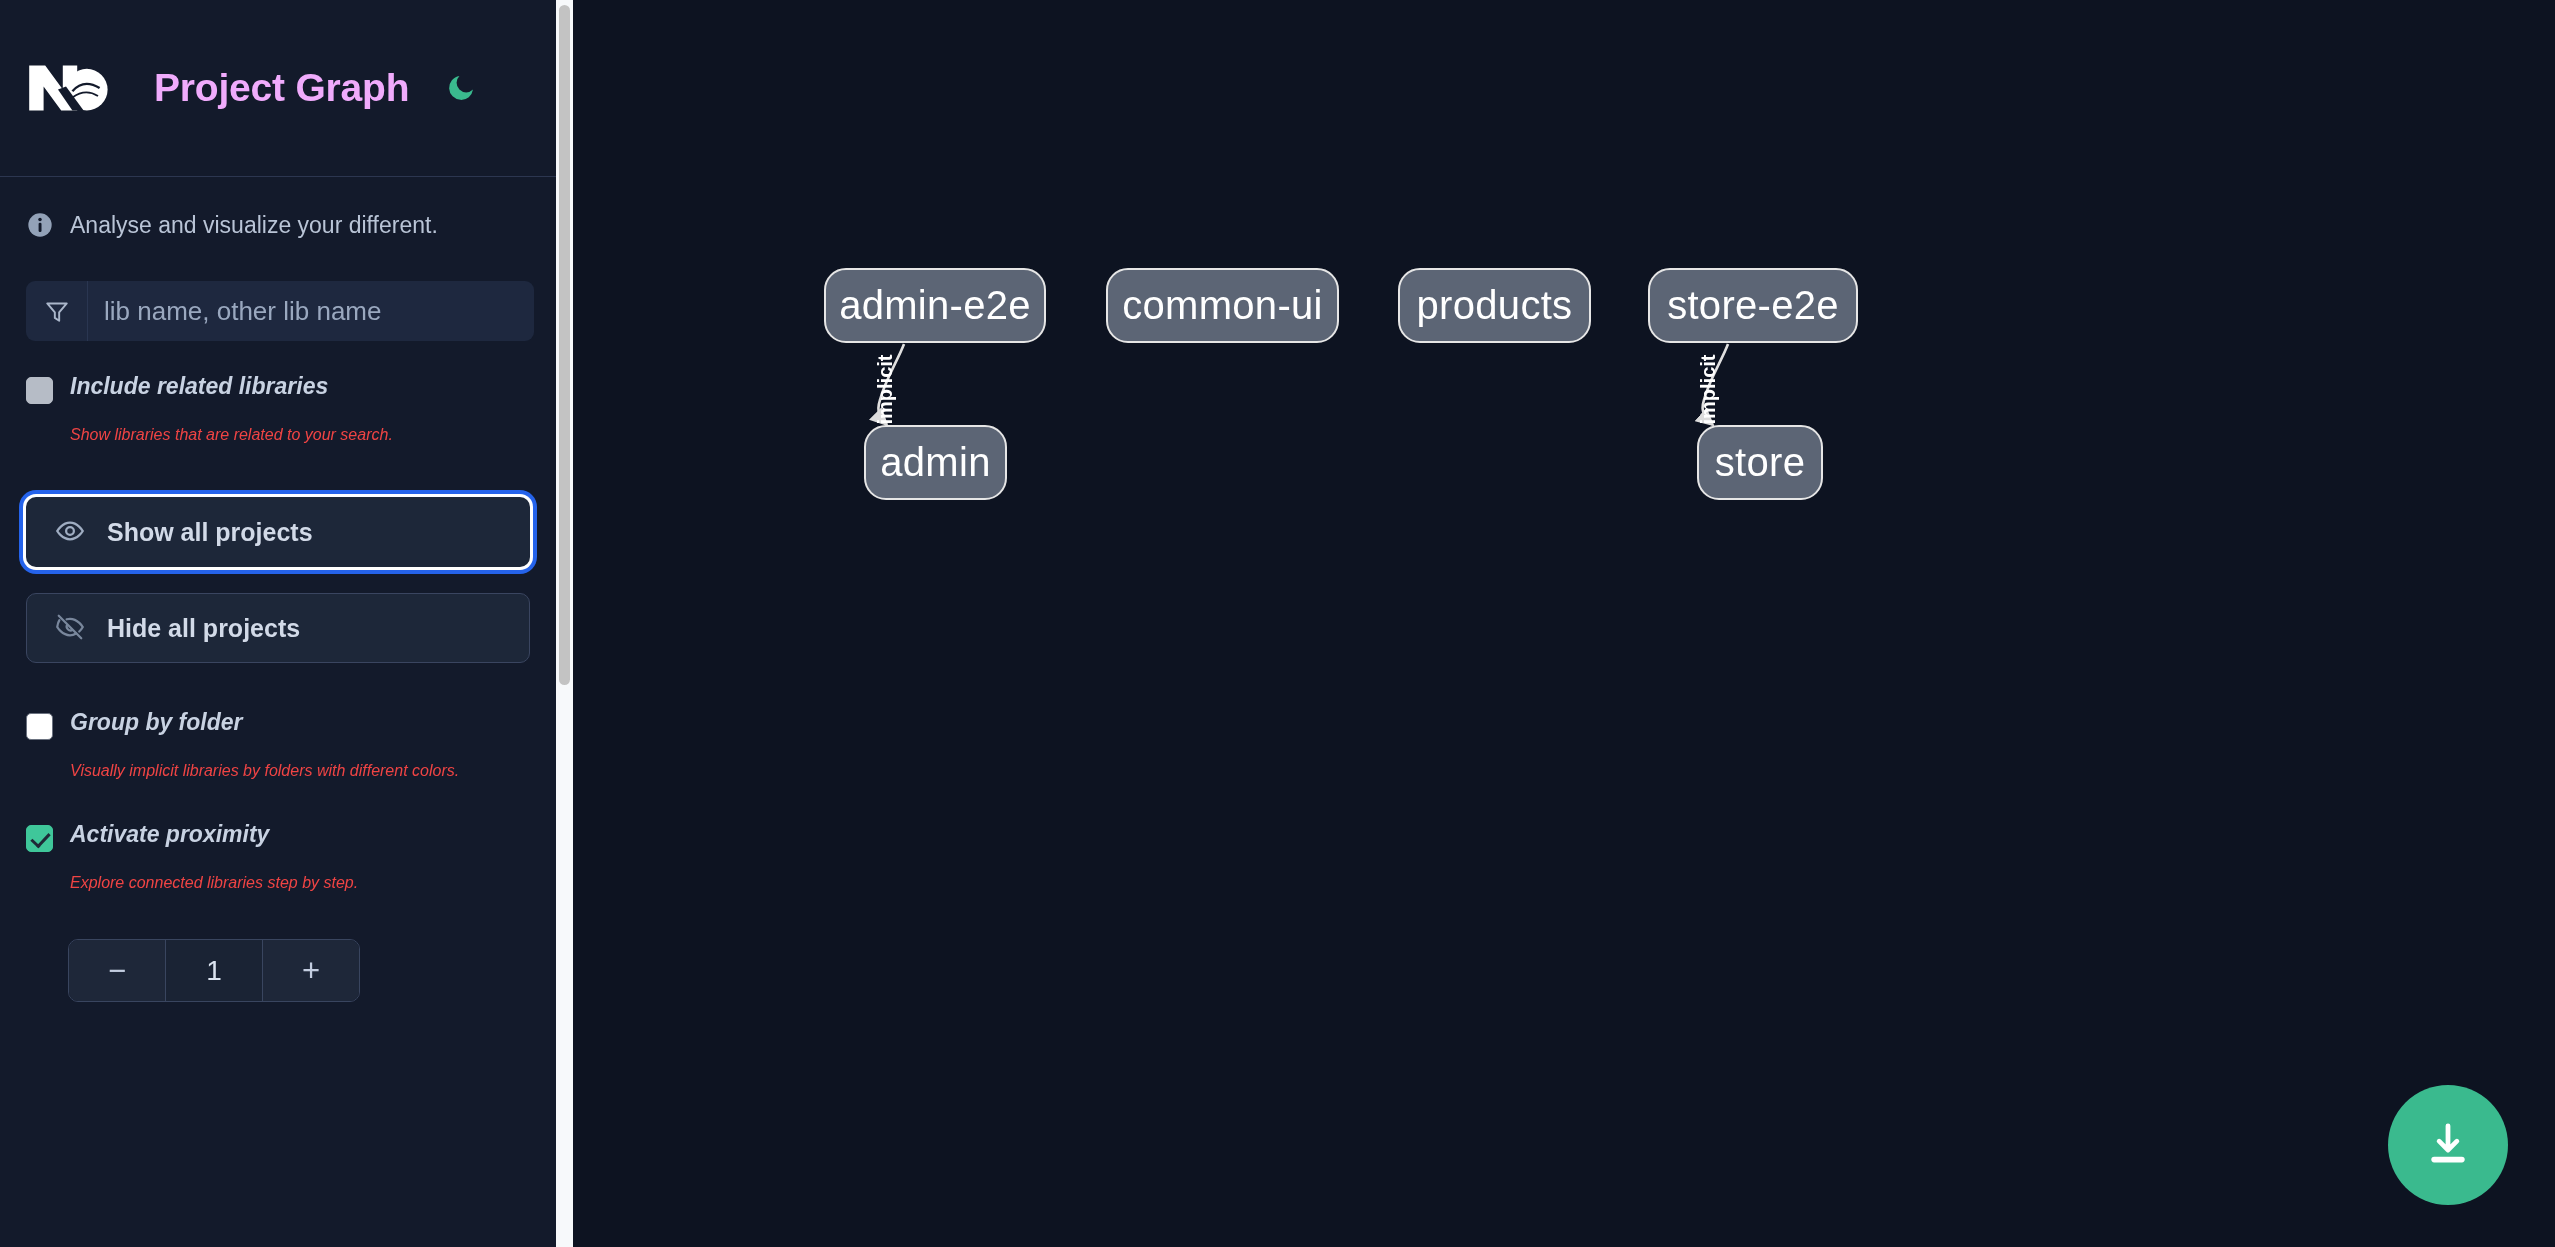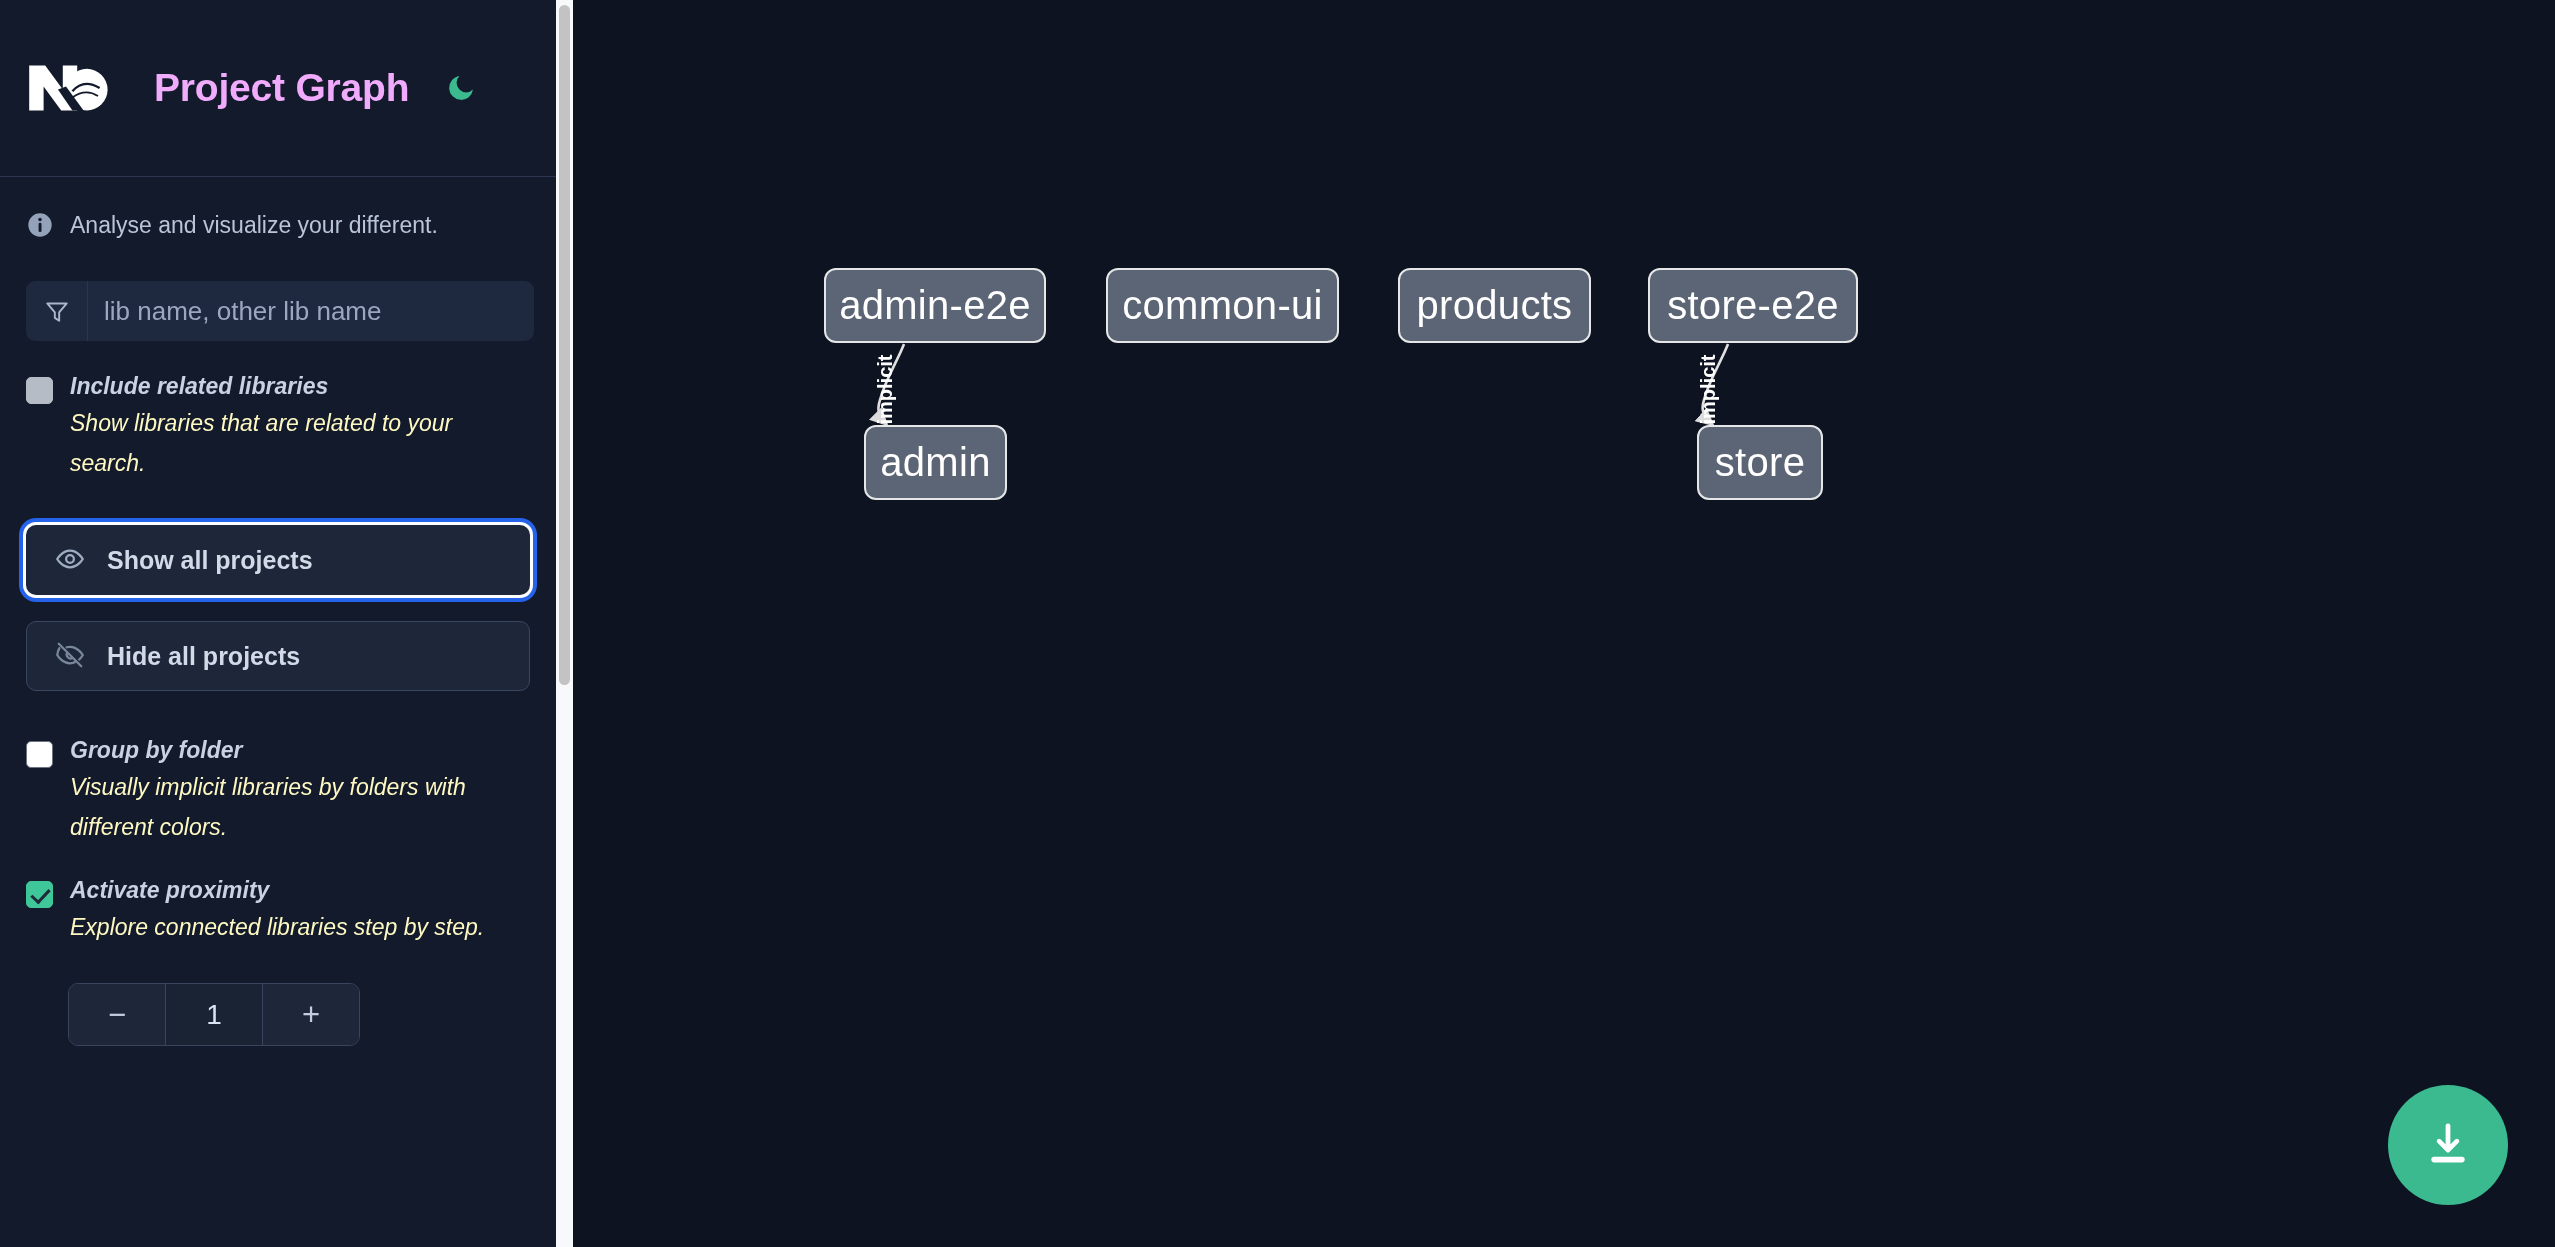--- a/index.html
+++ b/index.html
@@ -124,24 +124,24 @@
     transform: rotate(43deg);
   }
   .cg-body { flex: 1; min-width: 0; font-style: italic; }
   .cg-title {
     font-size: 23px;
     font-weight: 700;
     color: #c8d2e2;
     line-height: 30px;
   }
   .cg-desc {
-    font-size: 23px;
-    color: #fef9c3;
+    font-size: 16px;
+    color: #ef4444;
     line-height: 40px;
-    margin-top: 2px;
+    margin-top: 14px;
   }
 
   
   .btn-stack { padding: 0 26px; margin-top: 42px; }
   .abtn {
     position: relative;
     width: 100%;
     height: 70px;
     border-radius: 10px;
     background: #1d2739;
@@ -212,21 +212,21 @@
     position: absolute;
     left: 573px; top: 0;
     width: 1982px; height: 1247px;
     background: #0d1321;
     overflow: hidden;
   }
   .gnode {
     position: absolute;
     background: #5c6575;
     border: 2.5px solid #e6e6e6;
-    border-radius: 12px;
+    border-radius: 22px;
     display: flex;
     align-items: center;
     justify-content: center;
     color: #ffffff;
     font-size: 40px;
     font-weight: 400;
     letter-spacing: 0.3px;
     cursor: pointer;
     white-space: nowrap;
   }

